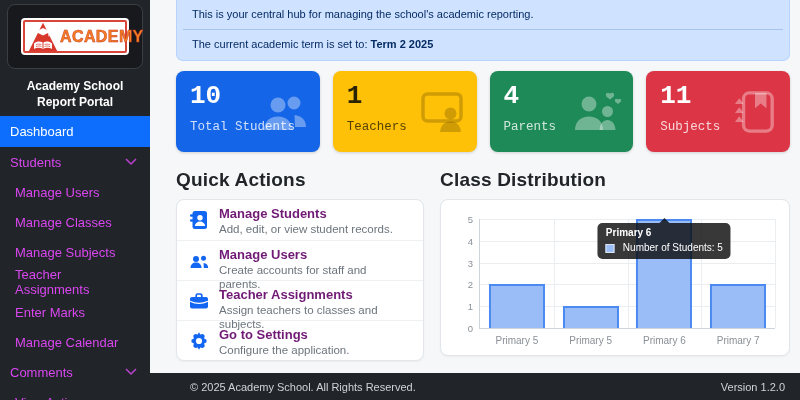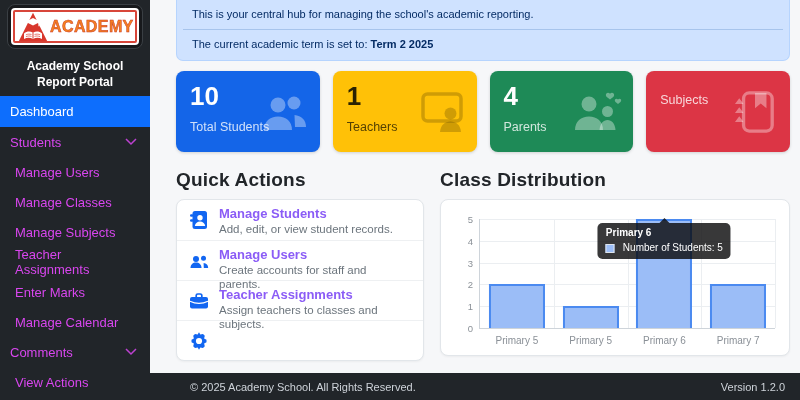--- a/index.html
+++ b/index.html
@@ -6,21 +6,21 @@
   html,body { width:800px; height:400px; }
   body {
     font-family: "Liberation Sans", sans-serif;
     background: #f6f7f9;
     overflow: hidden;
   }
   .app { display:flex; width:800px; height:400px; }
 
   
   .sidebar { flex:0 0 150px; width:150px; background:#212529; color:#e4e7eb; display:flex; flex-direction:column; }
-  .logo-wrap { margin:4px 7px 2px; background:#17191c; border:1px solid #3a3f44; border-radius:8px; padding:3px; }
+  .logo-wrap { margin:4px 7px 2px; background:#17191c; border:1px solid #3a3f44; border-radius:8px; padding:13px; }
   .logo-box { background:#fff; border-radius:4px; padding:2px; }
   .logo-inner { border:2px solid #d8463a; border-radius:2px; height:33px; display:flex; align-items:center; padding:0 3px; gap:2px; }
   .logo-mark { width:30px; height:30px; flex:0 0 30px; }
   .logo-text { color:#f5821f; font-weight:800; font-size:16px; letter-spacing:.4px; -webkit-text-stroke:.5px #c8362b; white-space:nowrap; }
   .side-title { text-align:center; font-size:12px; font-weight:700; color:#ffffff; padding:7px 10px 6px; line-height:1.35; }
   .nav { display:flex; flex-direction:column; }
   .nav-item { height:30px; display:flex; align-items:center; justify-content:space-between; padding:0 13px 0 10px; font-size:13px; color:#d946ef; cursor:pointer; }
   .nav-item.indent { padding-left:15px; }
   .nav-item.active { background:#0d6efd; color:#fff; height:31px; }
   .chev { width:12px; height:8px; opacity:.85; }
@@ -32,36 +32,36 @@
   .alert {
     background:#cfe2ff; border:1px solid #b6d4fe; border-top:none;
     border-radius:0 0 7px 7px; color:#052c65; font-size:11px;
     padding:7px 15px 8px; line-height:15px;
   }
   .alert hr { border:none; border-top:1px solid #a7c4ec; margin:7px -9px; }
 
   .stats { display:grid; grid-template-columns:repeat(4,1fr); gap:13px; margin-top:10px; }
   .stat-card {
     border-radius:8px; height:81px; position:relative; padding:12px 14px;
-    color:#fff; box-shadow:0 1px 3px rgba(33,37,41,.18); cursor:pointer;
+    color:#fff; box-shadow:0 1px 3px rgba(33,37,41,.18); cursor:pointer;font-family:Liberation Mono, monospace;
   }
   .stat-card .value { font-size:26px; font-weight:700; line-height:1.05; }
   .stat-card .label { font-size:12.5px; opacity:.8; margin-top:10px; }
   .stat-card.dark-text { color:#2a2202; }
   .stat-icon { position:absolute; right:11px; top:50%; transform:translateY(-50%); width:48px; height:42px; color:rgba(255,255,255,.36); }
   .dark-text .stat-icon { color:rgba(0,0,0,.19); }
 
   .sections { display:grid; grid-template-columns:248px 1fr; gap:16px; margin-top:17px; }
   .section-title { font-size:19px; font-weight:700; color:#212529; margin-bottom:8px; letter-spacing:.2px; }
   .panel { background:#fff; border:1px solid #e2e6ea; border-radius:8px; box-shadow:0 1px 2px rgba(33,37,41,.05); }
 
   .qa-item { display:flex; gap:10px; padding:5px 12px 4px; align-items:flex-start; height:40px; cursor:pointer; }
   .qa-item + .qa-item { border-top:1px solid #eef0f2; }
   .qa-icon { width:20px; height:20px; flex:0 0 20px; margin-top:5px; }
-  .qa-title { font-size:13px; font-weight:700; color:#8b5cf6; line-height:17px; }
+  .qa-title { font-size:13px; font-weight:700; color:#701a75; line-height:17px; }
   .qa-desc { font-size:11.5px; color:#6c757d; line-height:14px; }
 
   .chart-card { height:157px; position:relative; }
   .plot { position:absolute; left:38px; top:19px; right:14px; bottom:26px;
           border-left:1px solid #ced4da; border-bottom:1px solid #ced4da; }
   .gl-h { position:absolute; left:0; right:0; height:1px; background:#ebeef1; }
   .gl-v { position:absolute; top:0; bottom:0; width:1px; background:#ebeef1; }
   .ytick { position:absolute; left:-7px; transform:translate(-100%,-50%); font-size:9.5px; color:#8a9097; }
   .xlabel { position:absolute; bottom:-18px; transform:translateX(-50%); font-size:10px; color:#8a9097; white-space:nowrap; }
   .bar { position:absolute; bottom:0; width:19%; transform:translateX(-50%); border-style:solid; border-width:2px; border-bottom:none; cursor:pointer; }
@@ -182,20 +182,21 @@
           <svg class="stat-icon" viewBox="0 0 48 40">
             <circle cx="15" cy="12" r="7.5" fill="currentColor"></circle>
             <path d="M1 38c0-8.5 6-13.5 14-13.5S29 29.5 29 38z" fill="currentColor"></path>
             <circle cx="33.5" cy="19.5" r="5.5" fill="currentColor"></circle>
             <path d="M25.5 38c.5-6.5 3.8-10 8-10s7.5 3.5 8 10z" fill="currentColor"></path>
             <path d="M36 1.8c.9-1.4 2.7-1.5 3.6-.4.8.9.7 2.5-.4 3.5L36 7.5l-3.2-2.6c-1.1-1-1.2-2.6-.4-3.5.9-1.1 2.7-1 3.6.4z" fill="currentColor"></path>
             <path d="M44 7.6c.7-1.1 2.1-1.2 2.8-.3.6.7.5 1.9-.3 2.7L44 12l-2.5-2c-.8-.8-.9-2-.3-2.7.7-.9 2.1-.8 2.8.3z" fill="currentColor"></path>
           </svg>
         </div>
         <div class="stat-card" style="background: rgb(220, 53, 69);">
+          <div class="value">11</div>
           <div class="label">Subjects</div>
           <svg class="stat-icon" viewBox="0 0 46 44">
             <rect x="11" y="2" width="30" height="40" rx="6" fill="none" stroke="currentColor" stroke-width="3.5"></rect>
             <path d="M23 2h12v16l-6-4.8L23 18z" fill="currentColor"></path>
             <path d="M2 13.5l4.5-6 4.5 6zM2 23l4.5-6 4.5 6zM2 32.5l4.5-6 4.5 6z" fill="currentColor"></path>
           </svg>
         </div>
       </div>
 
       <div class="sections">
@@ -237,20 +238,24 @@
               <div>
                 <div class="qa-title">Teacher Assignments</div>
                 <div class="qa-desc">Assign teachers to classes and subjects.</div>
               </div>
             </div>
             <div class="qa-item">
               <svg class="qa-icon" viewBox="0 0 20 20">
                 <path d="M10 1.2l1.3 2.4 2.7-.7 1.8 1.8-.7 2.7 2.4 1.3v2.6l-2.4 1.3.7 2.7-1.8 1.8-2.7-.7L10 18.8l-1.3-2.4-2.7.7-1.8-1.8.7-2.7-2.4-1.3V8.7l2.4-1.3-.7-2.7 1.8-1.8 2.7.7z" fill="#1266f1"></path>
                 <circle cx="10" cy="10" r="3.1" fill="#fff"></circle>
               </svg>
+              <div>
+                <div class="qa-title">Go to Settings</div>
+                <div class="qa-desc">Configure the application.</div>
+              </div>
             </div>
           </div>
         </div>
 
         <div>
           <div class="section-title">Class Distribution</div>
           <div class="panel chart-card">
             <div class="plot">
               <div class="chart-tooltip" style="left: 62.5%; top: calc(0% + 4px);">
                 <div class="tt-caret"></div>

